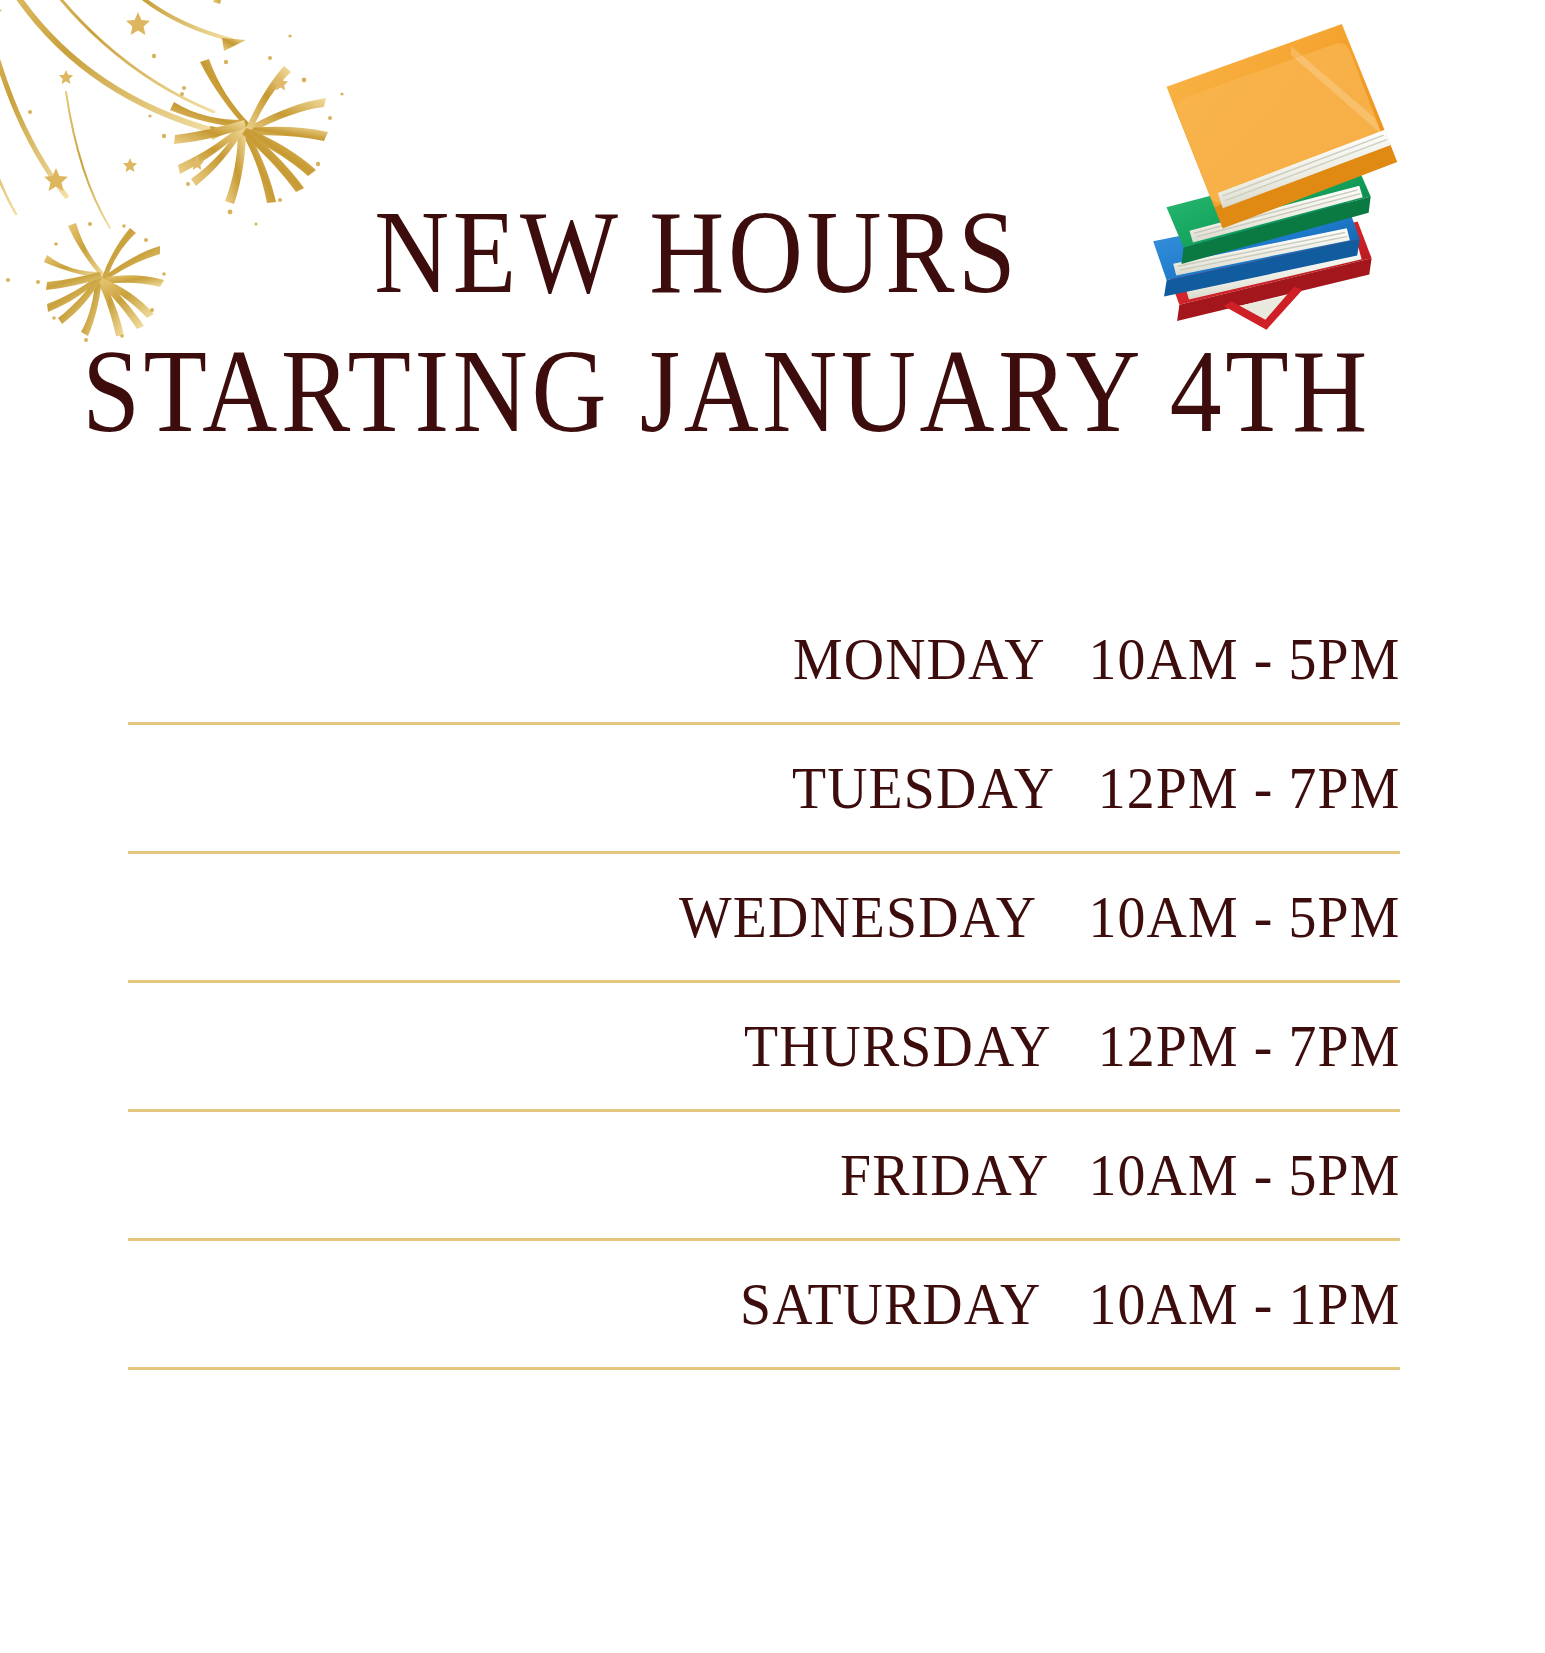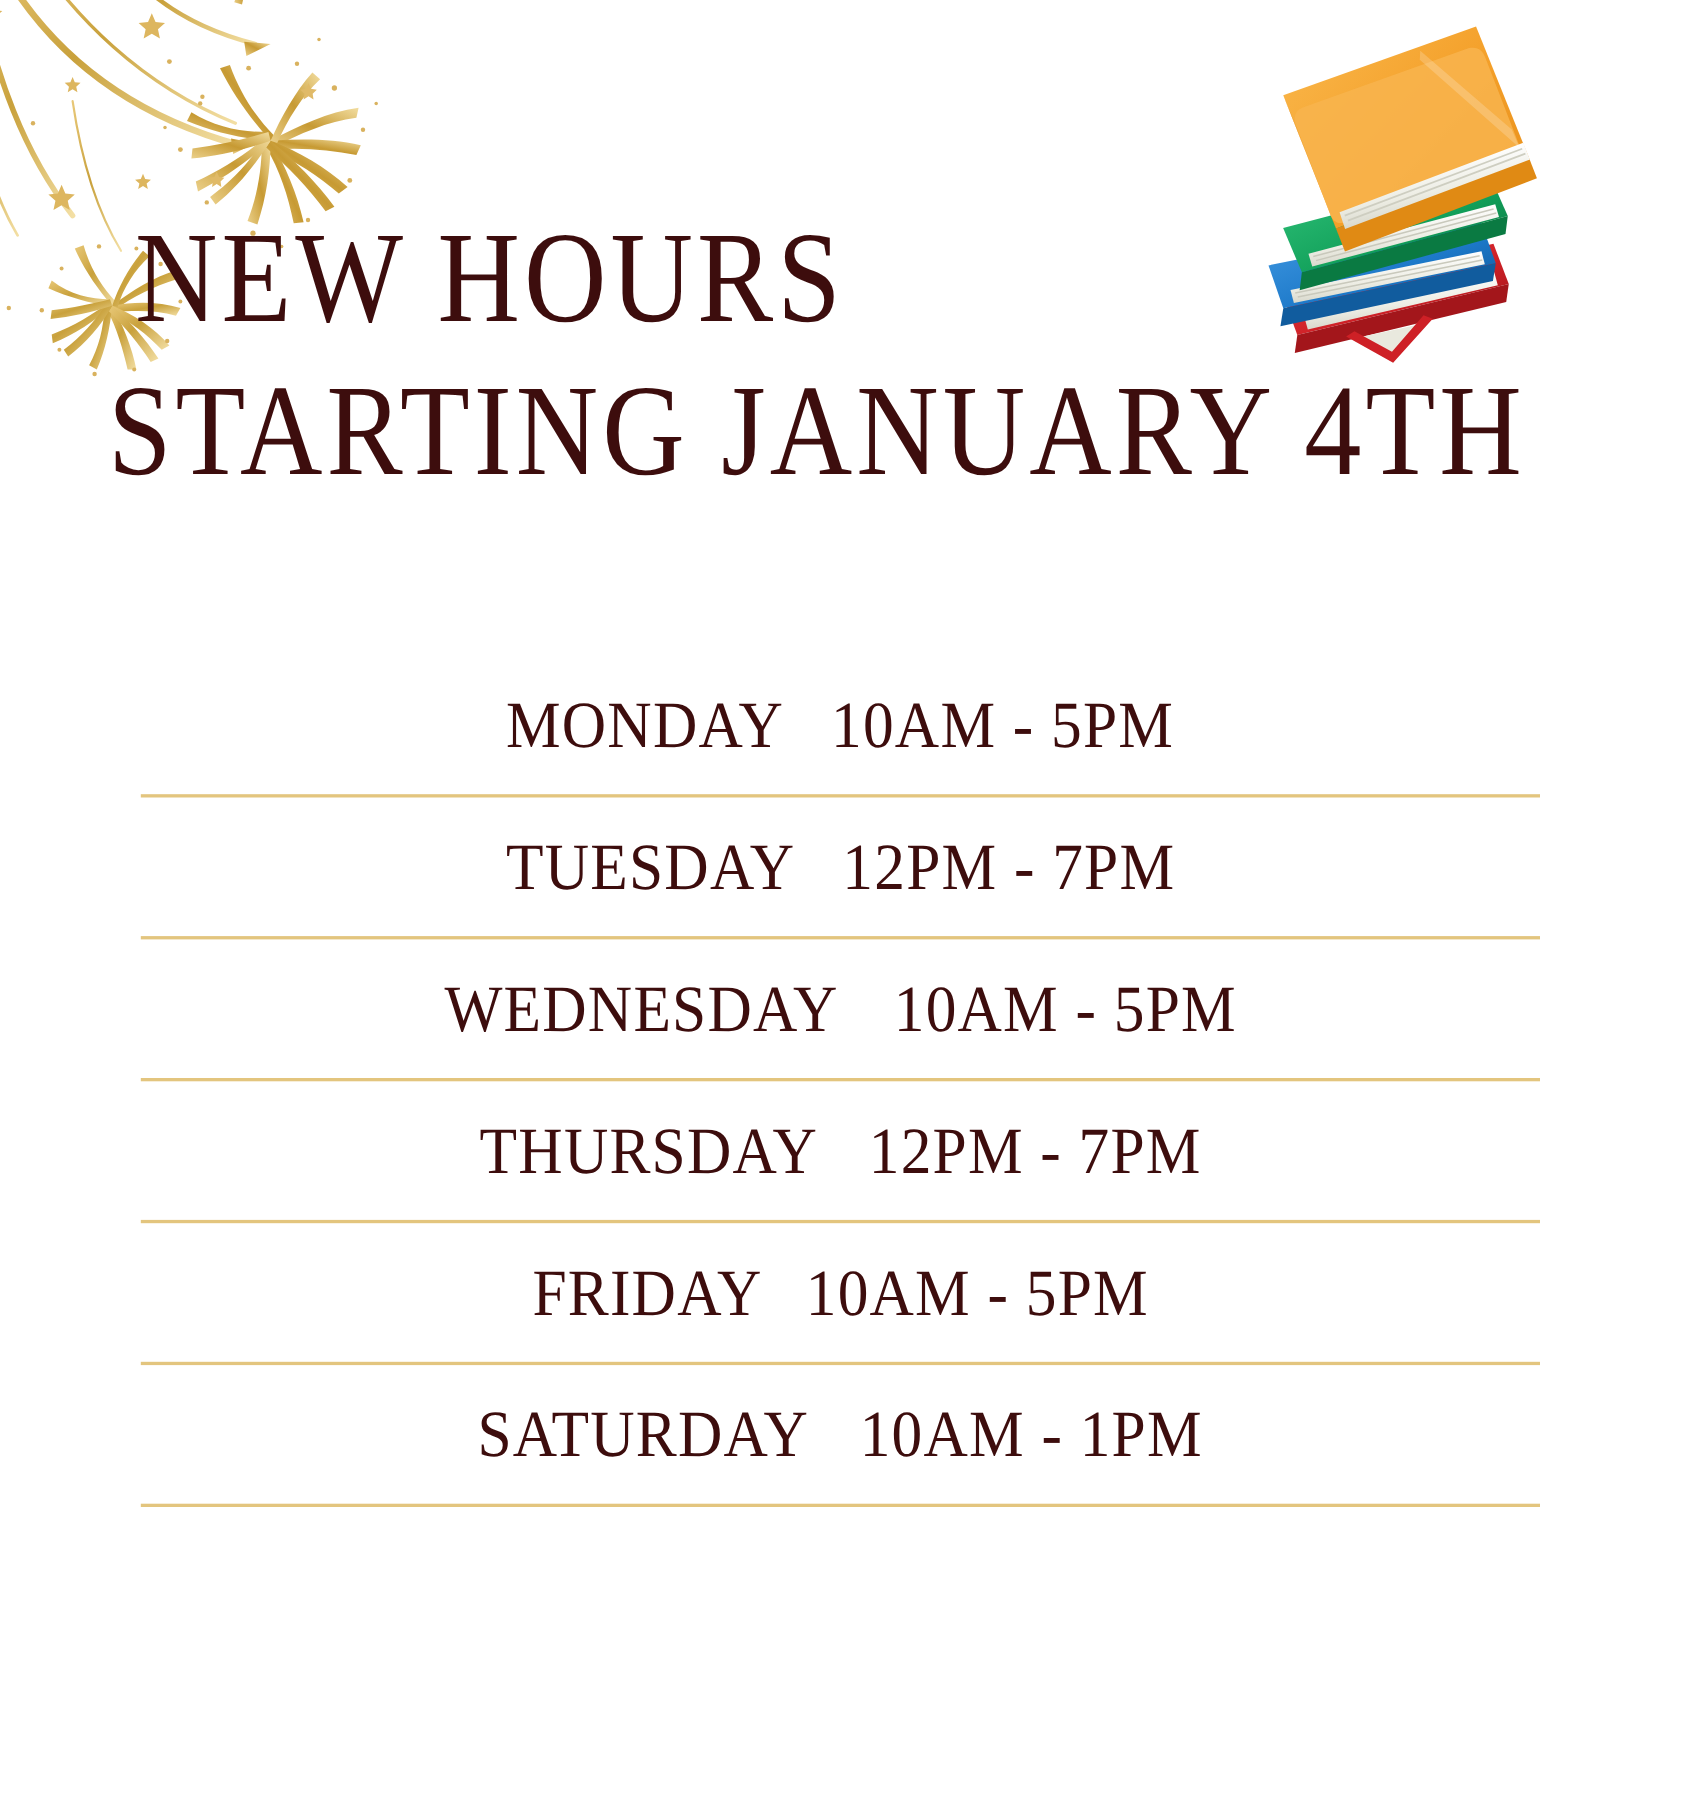--- a/index.html
+++ b/index.html
@@ -40,24 +40,24 @@
     left: 1110px;
     top: 18px;
     width: 300px;
     height: 320px;
     pointer-events: none;
   }
 
   
   #headline {
     position: absolute;
-    left: 16px;
+    left: 0;
     top: 196px;
     width: 1369px;
-    text-align: left;
+    text-align: center;
   }
   .title-line {
     color: #3D0D0D;
     font-family: "Liberation Serif", "DejaVu Serif", serif;
     font-weight: 400;
     letter-spacing: 0.035em;
     line-height: 0.96;
     white-space: nowrap;
     transform: scaleX(0.88);
     transform-origin: center center;
@@ -77,21 +77,21 @@
     left: 128px;
     top: 596px;
     width: 1272px;
   }
   .sched-row {
     position: relative;
   }
   .row-inner {
     display: flex;
     align-items: baseline;
-    justify-content: center;
+    justify-content: flex-end;
     height: 126px;
   }
   .day-label,
   .hours-value {
     color: #3D0D0D;
     font-family: "Liberation Serif", "DejaVu Serif", serif;
     font-size: 60px;
     font-weight: 400;
     letter-spacing: 0.02em;
     line-height: 126px;

